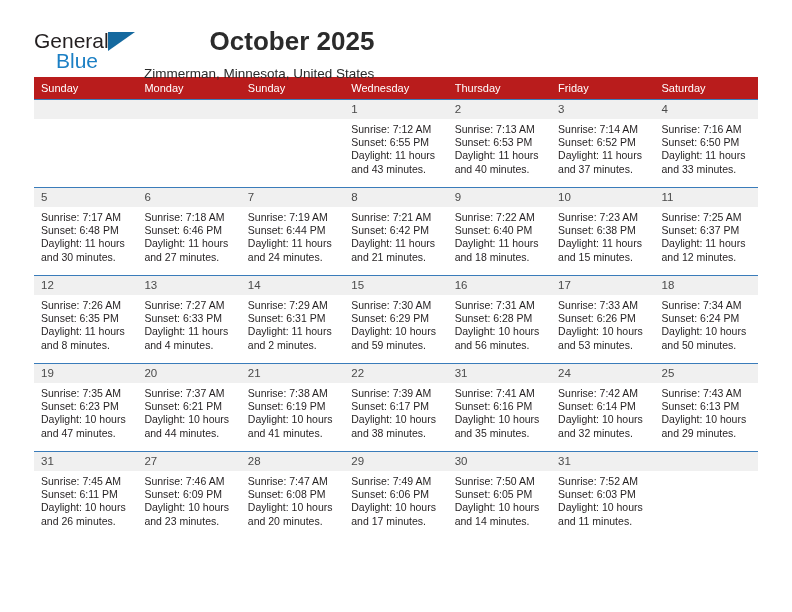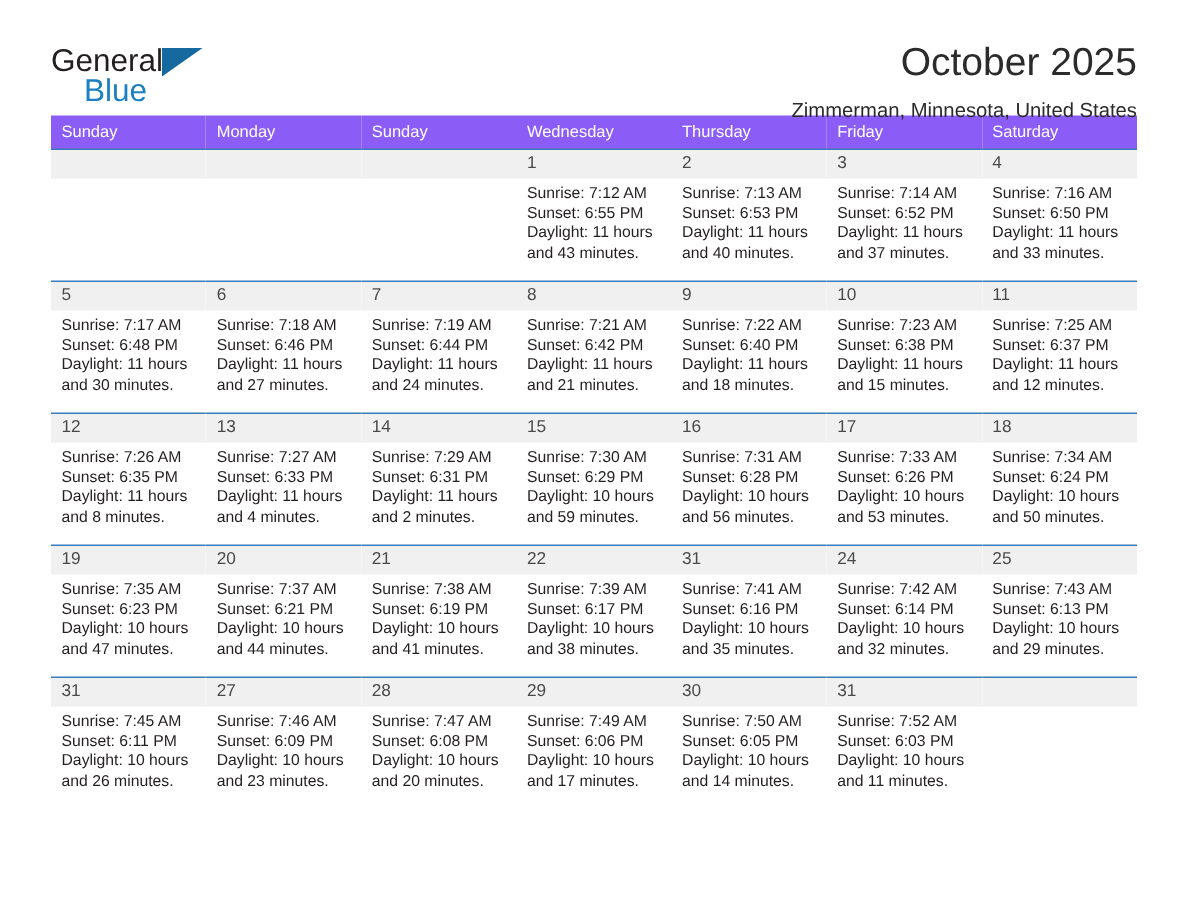--- a/index.html
+++ b/index.html
@@ -19,21 +19,20 @@
     width: 792px;
     height: 612px;
     box-sizing: border-box;
     padding: 0 34px;
   }
 
   
   .header {
     display: flex;
     align-items: flex-start;
-    justify-content: space-between;
     padding-top: 26px;
     height: 72px;
     box-sizing: border-box;
   }
   .logo-block {
     position: relative;
     width: 110px;
     height: 48px;
     padding-top: 4px;
   }
@@ -62,40 +61,40 @@
     border-bottom: 19px solid transparent;
   }
   .title-block {
     text-align: right;
     padding-top: 0px;
   }
   .cal-title {
     font-size: 26px;
     color: #2b2b2b;
     line-height: 30px;
-    font-weight: normal;
+    font-weight: bold;
     margin: 0;
   }
   .cal-subtitle {
     font-size: 13.5px;
     color: #2b2b2b;
     line-height: 18px;
     margin: 9px 0 0 0;
     font-weight: normal;
   }
 
   
   .calendar {
     width: 724px;
     border-collapse: collapse;
     table-layout: fixed;
     margin-top: 5px;
   }
   .calendar th {
-    background: #8b5cf6;
+    background: #b91c1c;
     color: #ffffff;
     font-size: 11px;
     font-weight: normal;
     text-align: left;
     padding: 5px 0 5px 7px;
     height: 11px;
     border: none;
   }
   .calendar td {
     vertical-align: top;

